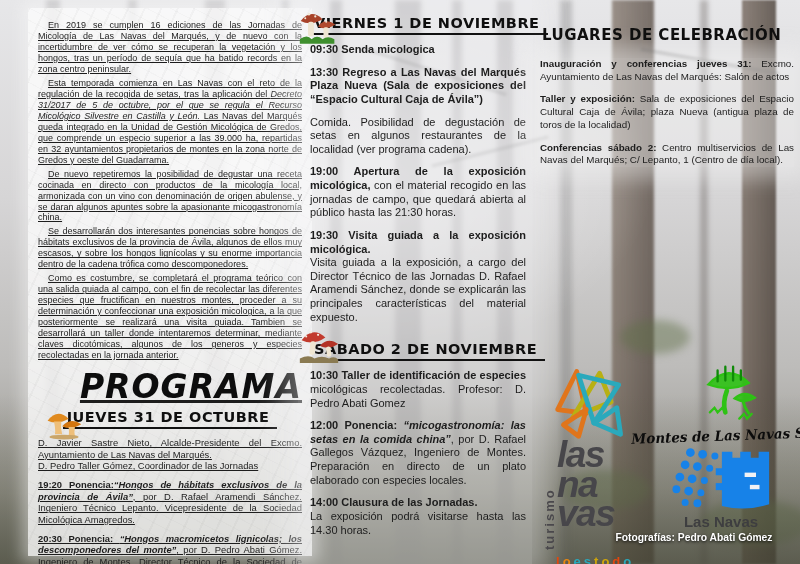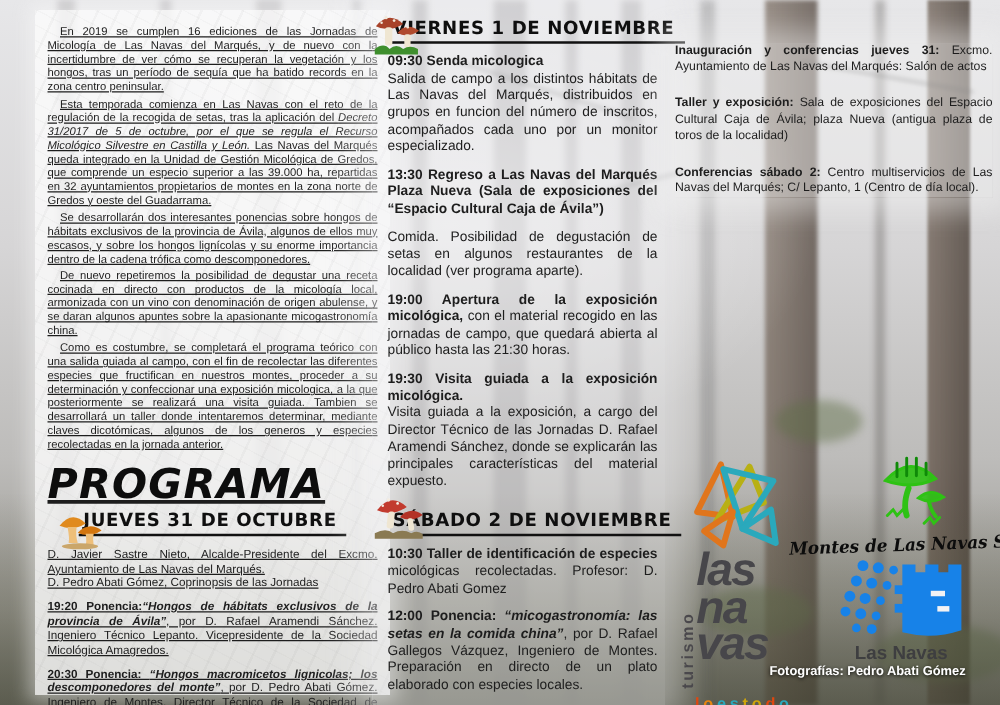--- a/index.html
+++ b/index.html
@@ -53,21 +53,21 @@
     background:rgba(243,243,245,0.40);
     box-shadow:0 0 26px 16px rgba(243,243,245,0.40);
   }
   .col-right { left:540px; top:18px; width:254px; height:540px; }
 
   
   .intro p { font-size:9px; line-height:1.22; text-align:justify; margin:0 0 3px 0; text-indent:10px; }
   .it { font-style:italic; }
   .bd { font-weight:bold; }
   .programa {
-    text-align:left; font-family:"DejaVu Sans", sans-serif;
+    text-align:right; font-family:"DejaVu Sans", sans-serif;
     font-weight:bold; font-style:italic; font-size:33px; letter-spacing:1px;
     margin:6px 0 2px 0; color:#0d0d0d;
   }
   .day-wrap { position:relative; text-align:center; margin:2px 0 8px 0; }
   .day-header {
     display:inline-block; font-family:"DejaVu Sans", sans-serif; font-weight:bold;
     font-size:14.5px; letter-spacing:.5px; color:#0f0f0f;
     border-bottom:2.5px solid #111; padding:0 8px 2px 4px; white-space:nowrap;
   }
   .micon { position:absolute; }
@@ -78,21 +78,21 @@
   .mid .sched { font-size:11px; margin:0 0 9px 0; }
   .gap-sab { margin-top:16px; }
 
   
   .lugares-header {
     font-family:"DejaVu Sans", sans-serif; font-weight:bold; font-size:15px;
     letter-spacing:.5px; color:#0f0f0f; margin:8px 0 14px 2px;
   }
   .venues { font-size:9.8px; line-height:1.3; text-align:justify;
     background:rgba(242,242,244,.42); box-shadow:0 0 18px 12px rgba(242,242,244,.42); }
-  .venues p { margin:17px 0 10px 0; }
+  .venues p { margin:0 0 10px 0; }
 
   
   .photo {
     position:absolute; left:4px; top:132px; width:220px; height:202px; margin:0;
     border:5px solid #17120d; outline:1px solid rgba(255,255,255,.5);
     background:linear-gradient(180deg,#b8ab8e 0%,#8d7c60 20%,#64503a 40%,#4c3a28 62%,#382b1d 100%);
     overflow:hidden;
   }
   .ph-glow { position:absolute; left:52%; top:6%; width:95px; height:75px; border-radius:50%;
     background:radial-gradient(circle, rgba(255,247,210,.95) 0%, rgba(255,240,190,.35) 45%, rgba(255,240,190,0) 72%); }
@@ -187,43 +187,43 @@
     <div class="moss m1"></div>
     <div class="moss m2"></div>
     <div class="moss m3"></div>
     <div class="ground"></div>
   </div>
 
   <div class="col col-left">
     <div class="intro">
       <p>En 2019 se cumplen 16 ediciones de las Jornadas de Micología de Las Navas del Marqués, y de nuevo con la incertidumbre de ver cómo se recuperan la vegetación y los hongos, tras un período de sequía que ha batido records en la zona centro peninsular.</p>
       <p><span>Esta temporada comienza en Las Navas con el reto de la regulación de la recogida de setas, tras la aplicación del </span><span class="it">Decreto 31/2017 de 5 de octubre, por el que se regula el Recurso Micológico Silvestre en Castilla y León.</span><span> Las Navas del Marqués queda integrado en la Unidad de Gestión Micológica de Gredos, que comprende un especio superior a las 39.000 ha, repartidas en 32 ayuntamientos propietarios de montes en la zona norte de Gredos y oeste del Guadarrama.</span></p>
+      <p>De nuevo repetiremos la posibilidad de degustar una receta cocinada en directo con productos de la micología local, armonizada con un vino con denominación de origen abulense, y se daran algunos apuntes sobre la apasionante micogastronomía china.</p>
       <p>Se desarrollarán dos interesantes ponencias sobre hongos de hábitats exclusivos de la provincia de Ávila, algunos de ellos muy escasos, y sobre los hongos lignícolas y su enorme importancia dentro de la cadena trófica como descomponedores.</p>
-      <p>De nuevo repetiremos la posibilidad de degustar una receta cocinada en directo con productos de la micología local, armonizada con un vino con denominación de origen abulense, y se daran algunos apuntes sobre la apasionante micogastronomía china.</p>
       <p>Como es costumbre, se completará el programa teórico con una salida guiada al campo, con el fin de recolectar las diferentes especies que fructifican en nuestros montes, proceder a su determinación y confeccionar una exposición micologica, a la que posteriormente se realizará una visita guiada. Tambien se desarrollará un taller donde intentaremos determinar, mediante claves dicotómicas, algunos de los generos y especies recolectadas en la jornada anterior.</p>
     </div>
 
     <div class="programa">PROGRAMA</div>
 
     <div class="day-wrap">
       <span class="micon" style="left:6px; top:-4px;">
         <svg width="40" height="37" viewBox="0 0 44 40">
           <path d="M4 18 Q15 4 27 16 Q16 23 4 18Z" fill="#e08a1e"></path>
           <path d="M11 19 q2 10 1 14 l8 0 q-2 -6 -1 -14" fill="#eebf7a"></path>
           <path d="M20 24 Q30 14 41 22 Q30 29 20 24Z" fill="#d3760f"></path>
           <path d="M27 25 q1 7 0 10 l7 0 q-1 -5 0 -10" fill="#eebf7a"></path>
           <ellipse cx="22" cy="36" rx="16" ry="2.6" fill="#caa66a"></ellipse>
         </svg>
       </span>
       <span class="day-header">JUEVES 31 DE OCTUBRE</span>
     </div>
 
     <p class="sched">
       <span class="blockline">D. Javier Sastre Nieto, Alcalde-Presidente del Excmo. Ayuntamiento de Las Navas del Marqués.</span>
-      <span class="blockline">D. Pedro Abati Gómez, Coprinopsis de las Jornadas</span>
+      <span class="blockline">D. Pedro Taller Gómez, Coordinador de las Jornadas</span>
     </p>
     <p class="sched">
       <span class="lead">19:20 Ponencia:</span><span class="titl">“Hongos de hábitats exclusivos de la provincia de Ávila”</span><span>, por D. Rafael Aramendi Sánchez. Ingeniero Técnico Lepanto. Vicepresidente de la Sociedad Micológica Amagredos.</span>
     </p>
     <p class="sched">
       <span class="lead">20:30 Ponencia: </span><span class="titl">“Hongos macromicetos lignicolas; los descomponedores del monte”</span><span>, por D. Pedro Abati Gómez. Ingeniero de Montes. Director Técnico de la Sociedad de Montes de las Navas.</span>
     </p>
   </div>
 
   <div class="col col-mid mid">
@@ -239,27 +239,26 @@
           <circle cx="31" cy="17" r="1.1" fill="#f2e8d8"></circle>
           <rect x="28" y="23" width="5.5" height="12" rx="2" fill="#efe6d2"></rect>
           <path d="M2 36 q8 -6 13 0 q6 -5 12 0 q6 -4 13 0 l0 5 l-38 0 Z" fill="#3f8f2e"></path>
         </svg>
       </span>
       <span class="day-header">VIERNES 1 DE NOVIEMBRE</span>
     </div>
 
     <p class="sched">
       <span class="lead blockline">09:30 Senda micologica</span>
-      <span>Salida de campo a los distintos hábitats de Las Navas del Marqués, distribuidos en grupos en funcion del número de inscritos, acompañados cada uno por un monitor especializado.</span>
     </p>
     <p class="sched">
       <span class="lead">13:30 Regreso a Las Navas del Marqués  Plaza Nueva (Sala de exposiciones del “Espacio Cultural Caja de Ávila”)</span>
     </p>
     <p class="sched">
-      <span>Comida. Posibilidad de degustación de setas en algunos restaurantes de la localidad (ver programa aparte).</span>
+      <span>Comida. Posibilidad de degustación de setas en algunos restaurantes de la localidad (ver programa cadena).</span>
     </p>
     <p class="sched">
       <span class="lead">19:00 Apertura de la exposición micológica,</span><span> con el material recogido en las jornadas de campo, que quedará abierta al público hasta las 21:30 horas.</span>
     </p>
     <p class="sched">
       <span class="lead blockline">19:30 Visita guiada a la exposición micológica.</span>
       <span>Visita guiada a la exposición, a cargo del Director Técnico de las Jornadas D. Rafael Aramendi Sánchez, donde se explicarán las principales características del material expuesto.</span>
     </p>
 
     <div class="day-wrap gap-sab">
@@ -285,20 +284,21 @@
       <span class="lead">12:00 Ponencia: </span><span class="titl">“micogastronomía: las setas en la comida china”</span><span>, por D. Rafael Gallegos Vázquez, Ingeniero de Montes. Preparación en directo de un plato elaborado con especies locales.</span>
     </p>
     <p class="sched">
       <span class="lead blockline">14:00 Clausura de las Jornadas.</span>
       <span>La exposición podrá visitarse hasta las 14.30 horas.</span>
     </p>
 
   </div>
 
   <div class="col col-right">
+    <div class="lugares-header">LUGARES DE CELEBRACIÓN</div>
 
     <div class="venues">
       <p>
         <span class="bd">Inauguración y conferencias jueves 31:</span><span> Excmo. Ayuntamiento de Las Navas del Marqués: Salón de actos</span>
       </p>
       <p>
         <span class="bd">Taller y exposición:</span><span> Sala de exposiciones del Espacio Cultural Caja de Ávila; plaza Nueva (antigua plaza de toros de la localidad)</span>
       </p>
       <p>
         <span class="bd">Conferencias sábado 2:</span><span> Centro multiservicios de Las Navas del Marqués; C/ Lepanto, 1 (Centro de día local).</span>

